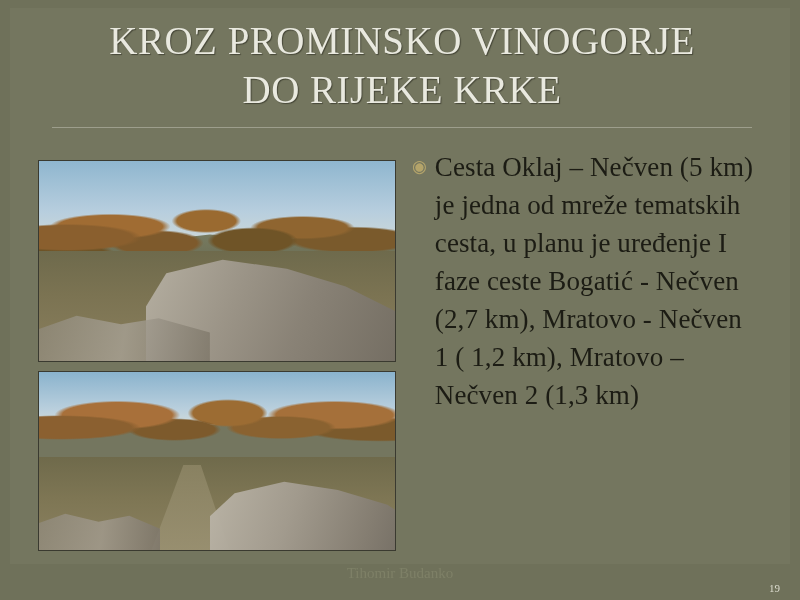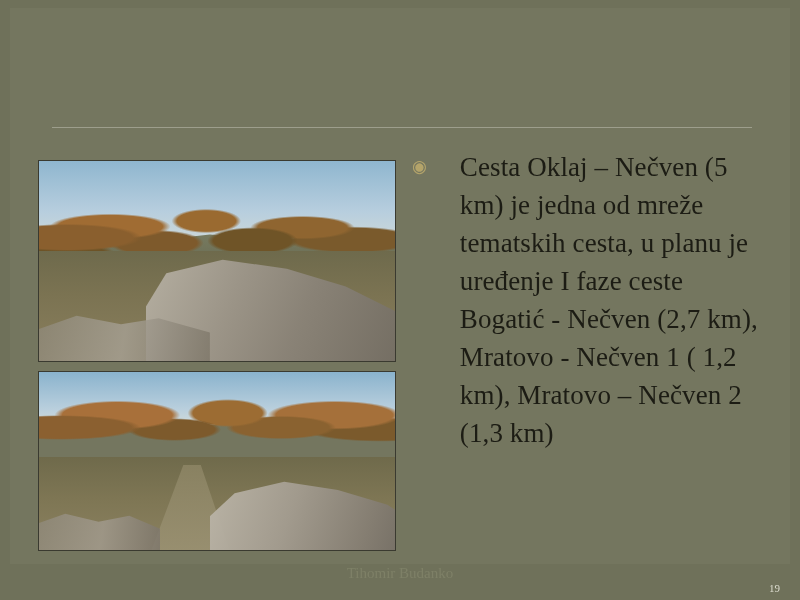--- a/index.html
+++ b/index.html
@@ -189,21 +189,20 @@
     line-height: 38px;
     margin-right: 8px;
     flex: 0 0 auto;
   }
   .bullet-text {
     color: #1c1c14;
     font-family: "Liberation Serif", serif;
     font-size: 27px;
     line-height: 38px;
     letter-spacing: 0.1px;
-    margin-left: 25px;
   }
   .footer-name {
     position: absolute;
     left: 0;
     bottom: 18px;
     width: 800px;
     text-align: center;
     color: #7e8067;
     font-family: "Liberation Serif", serif;
     font-size: 15px;
@@ -220,20 +219,24 @@
 </head>
 <body>
 
 <div class="slide">
 
   <div class="frame-top"></div>
   <div class="frame-left"></div>
   <div class="frame-right"></div>
   <div class="frame-bottom"></div>
 
+  <div class="title-area">
+    <h1 class="slide-title">KROZ PROMINSKO VINOGORJE
+DO RIJEKE KRKE</h1>
+  </div>
   <div class="title-rule"></div>
 
   <div class="photo photo-top">
     <div class="ph-inner">
       <div class="p1-sky"></div>
       <div class="p1-hill"></div>
       <div class="p1-trees"></div>
       <div class="p1-ground"></div>
       <div class="p1-rocks"></div>
       <div class="p1-rocks2"></div>

